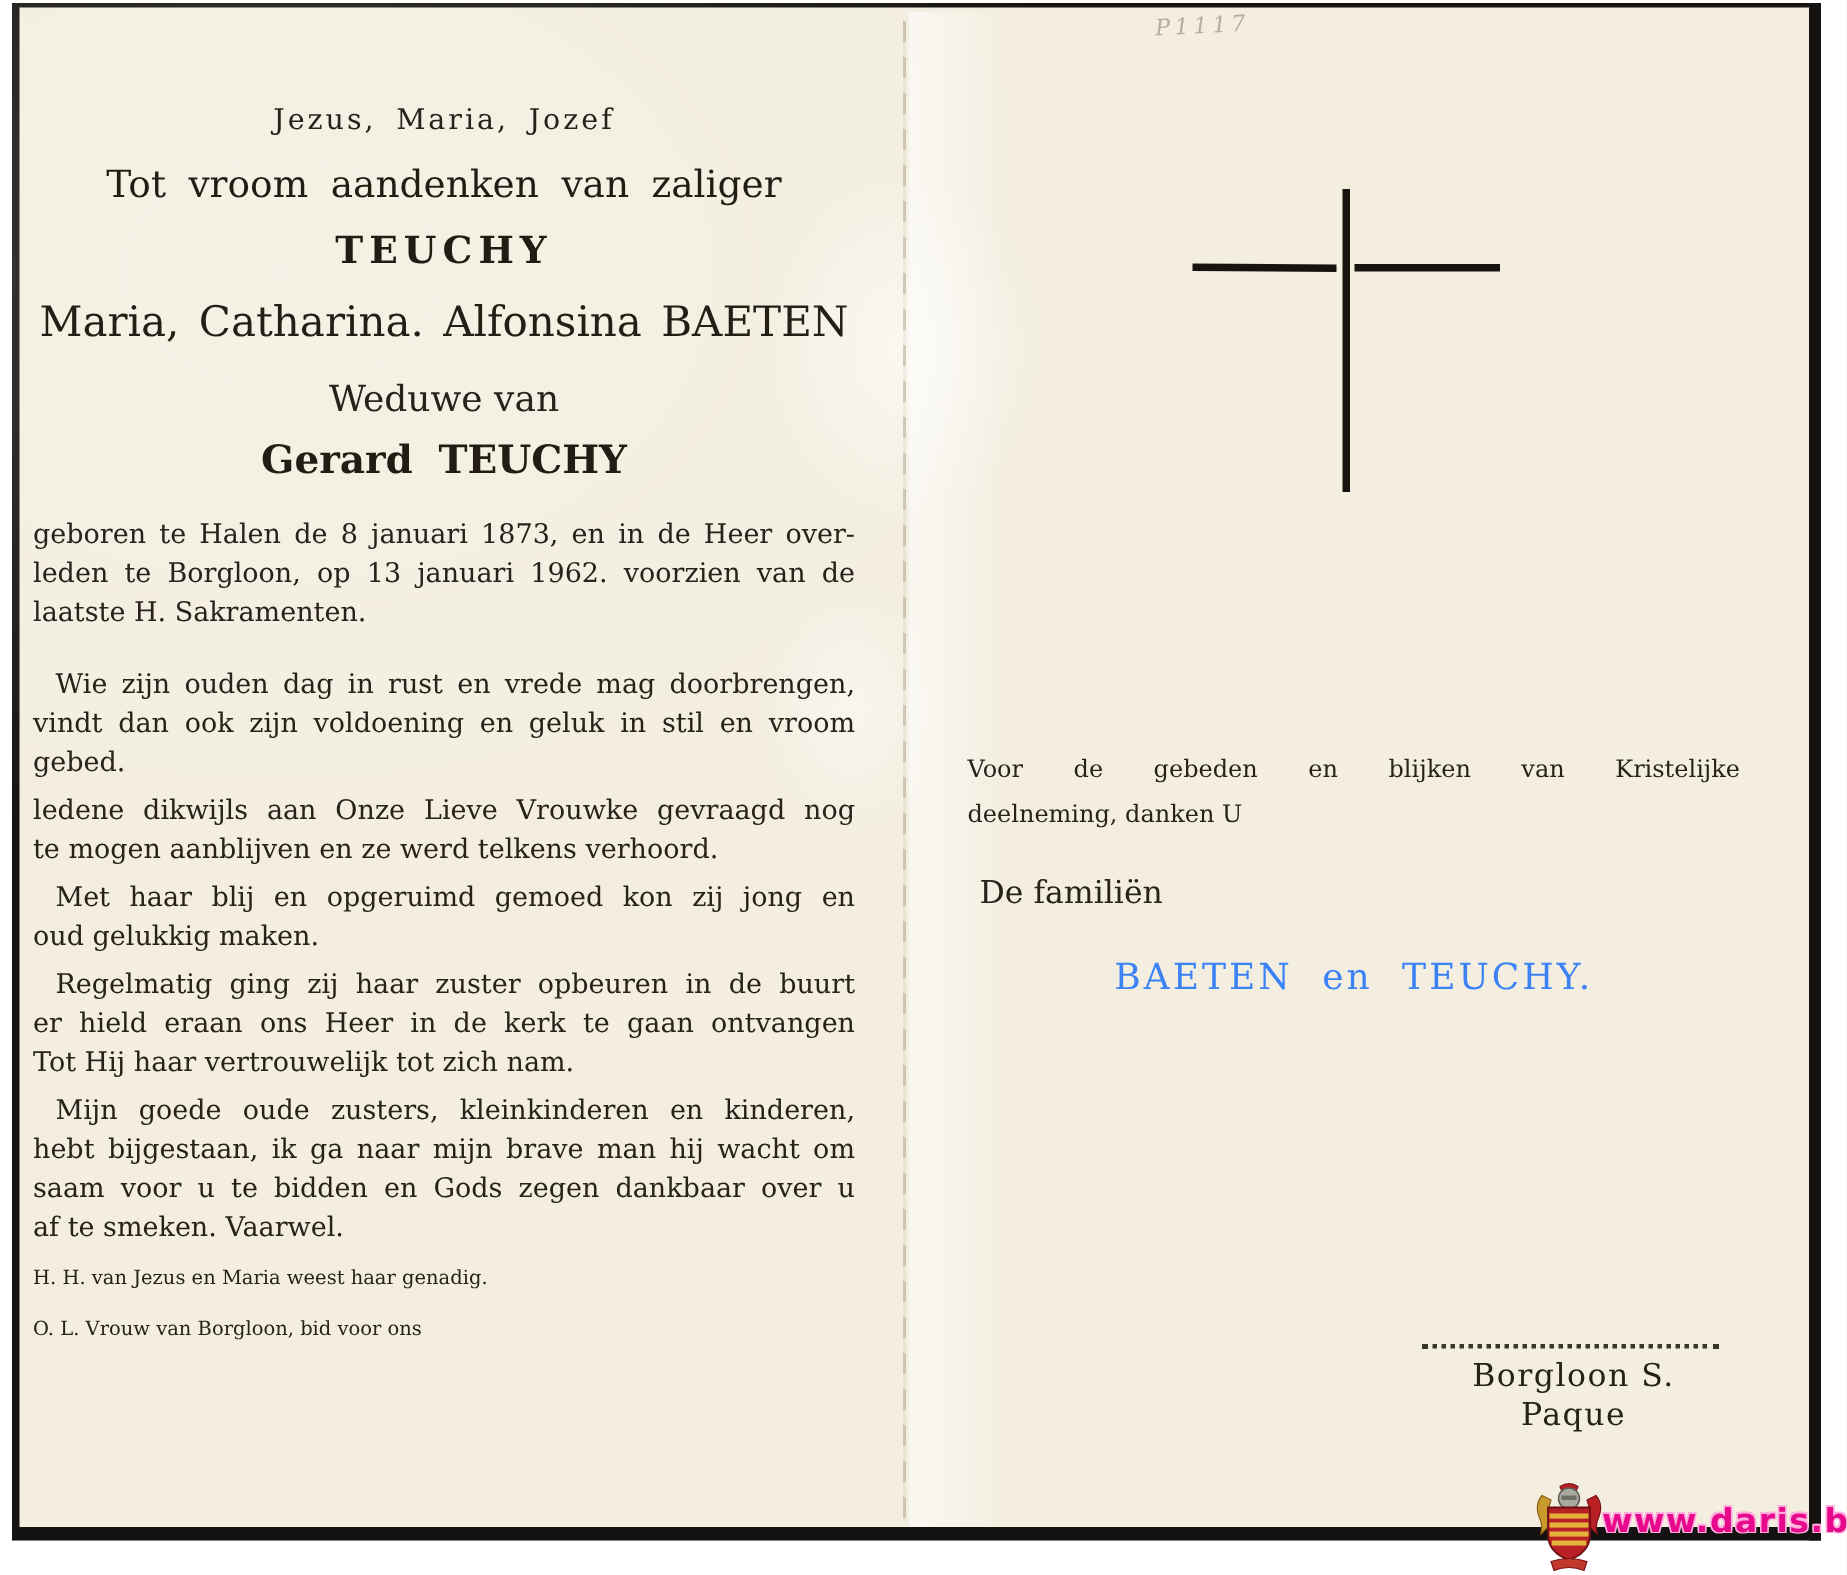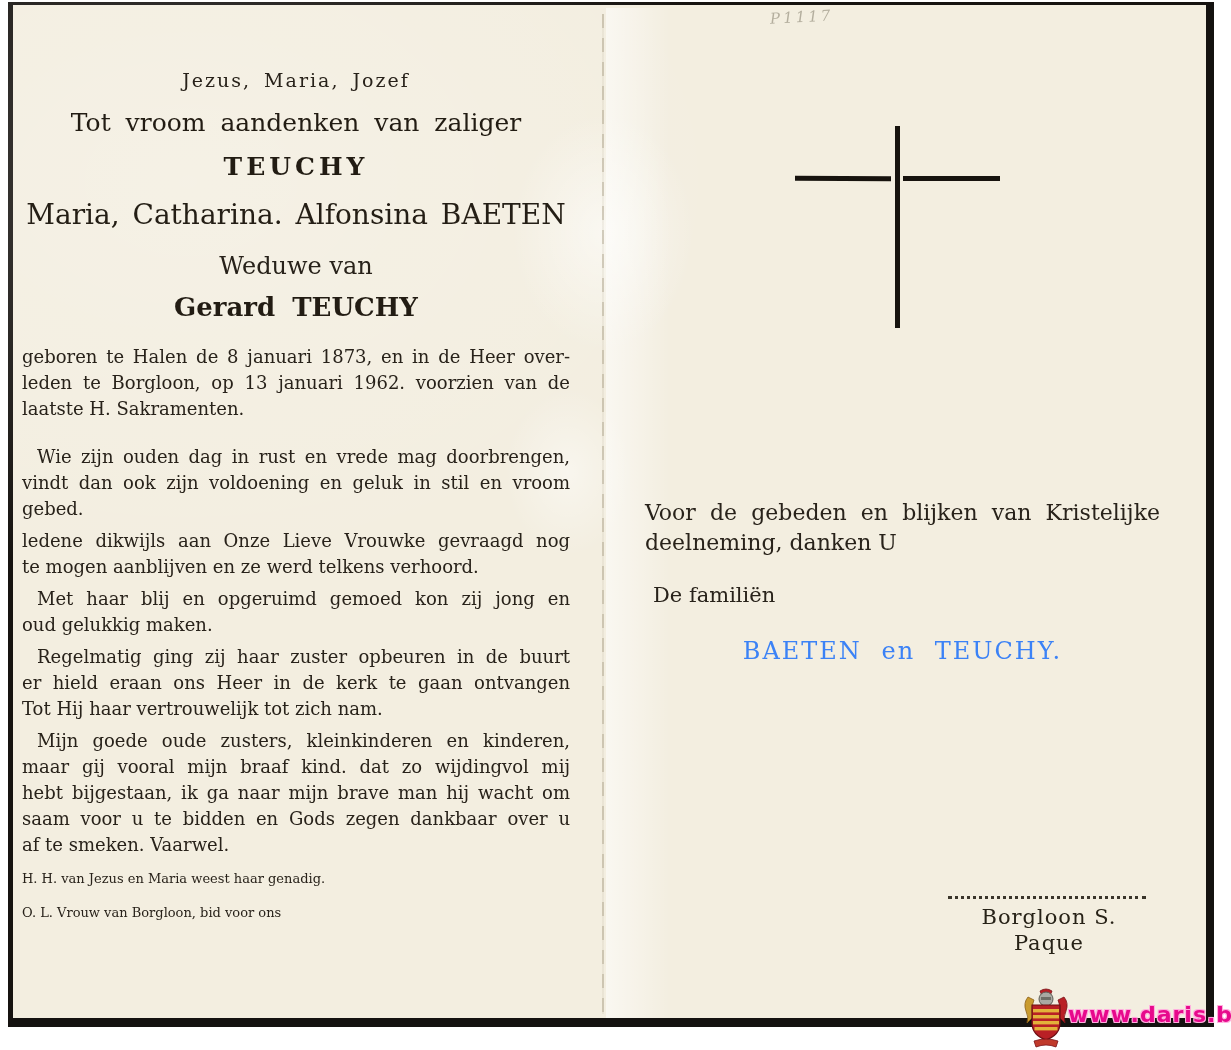--- a/index.html
+++ b/index.html
@@ -51,21 +51,21 @@
   .closing{margin-top:8px;}
   .closing .line{margin-bottom:8px;font-size:13px;}
   
   .cross{position:absolute;left:795px;top:126px;width:206px;height:202px;}
   .cross .vbar{position:absolute;left:100px;top:0;width:5px;height:202px;background:#17130e;}
   .cross .hbarL{position:absolute;left:0;top:50px;width:96px;height:5px;background:#17130e;transform:rotate(.4deg);}
   .cross .hbarR{position:absolute;left:108px;top:50px;width:97px;height:5px;background:#17130e;}
   .right-panel{
     position:absolute;left:645px;top:498px;width:515px;color:#28221a;
   }
-  .ack{font-size:22px;line-height:30px;}
+  .ack{font-size:16px;line-height:30px;}
   .families-intro{font-size:21px;line-height:26px;margin-top:24px;padding-left:8px;}
   .family-names{font-size:24px;line-height:30px;margin-top:28px;text-align:center;letter-spacing:2px;word-spacing:10px;color:#3b82f6;}
   .signature{position:absolute;left:948px;top:896px;width:202px;color:#272217;}
   .dotline{border-top:3px dotted #3a352b;width:198px;height:0;}
   .sig-text{font-size:21px;line-height:26px;margin-top:5px;text-align:center;letter-spacing:1px;}
   
   .scribble{
     position:absolute;left:770px;top:8px;color:rgba(128,122,104,.55);
     font-style:italic;font-size:15px;letter-spacing:3px;transform:rotate(-3deg);
   }
@@ -118,21 +118,20 @@
   </div>
 
   <div class="para">
     <div class="line just indent">Regelmatig ging zij haar zuster opbeuren in de buurt</div>
     <div class="line just">er hield eraan ons Heer in de kerk te gaan ontvangen</div>
     <div class="line just short">Tot Hij haar vertrouwelijk tot zich nam.</div>
   </div>
 
   <div class="para">
     <div class="line just indent">Mijn goede oude zusters, kleinkinderen en kinderen,</div>
-    <div class="line just">maar gij vooral mijn braaf kind. dat zo wijdingvol mij</div>
     <div class="line just">hebt bijgestaan, ik ga naar mijn brave man hij wacht om</div>
     <div class="line just">saam voor u te bidden en Gods zegen dankbaar over u</div>
     <div class="line just short">af te smeken. Vaarwel.</div>
   </div>
 
   <div class="closing">
     <div class="line">H. H. van Jezus en Maria weest haar genadig.</div>
     <div class="line">O. L. Vrouw van Borgloon, bid voor ons</div>
   </div>
 </div>

